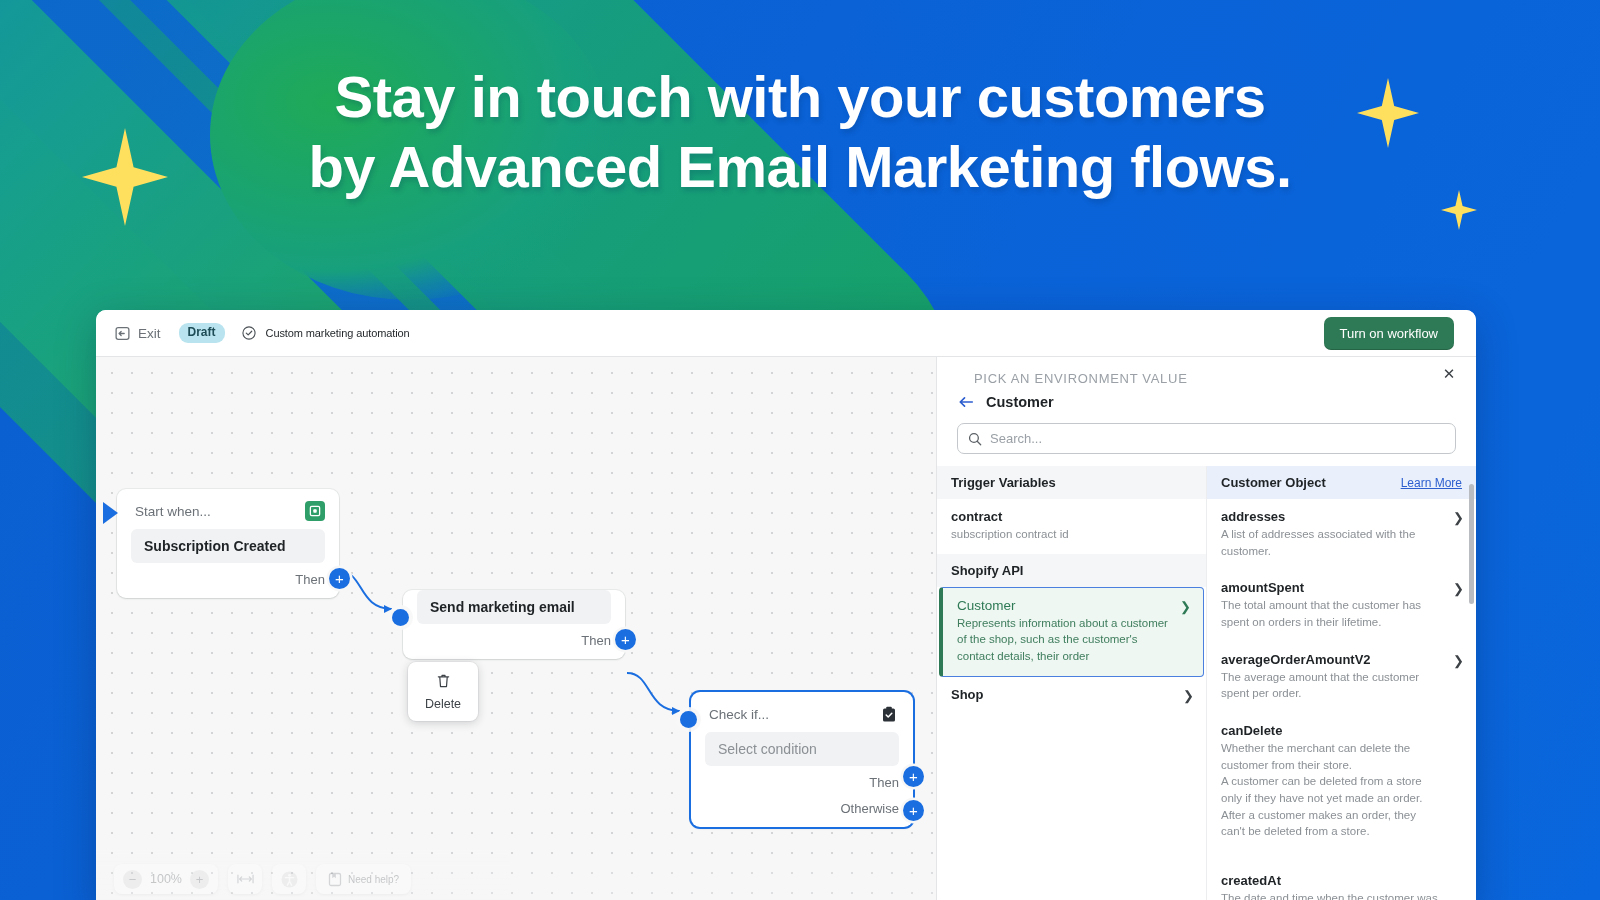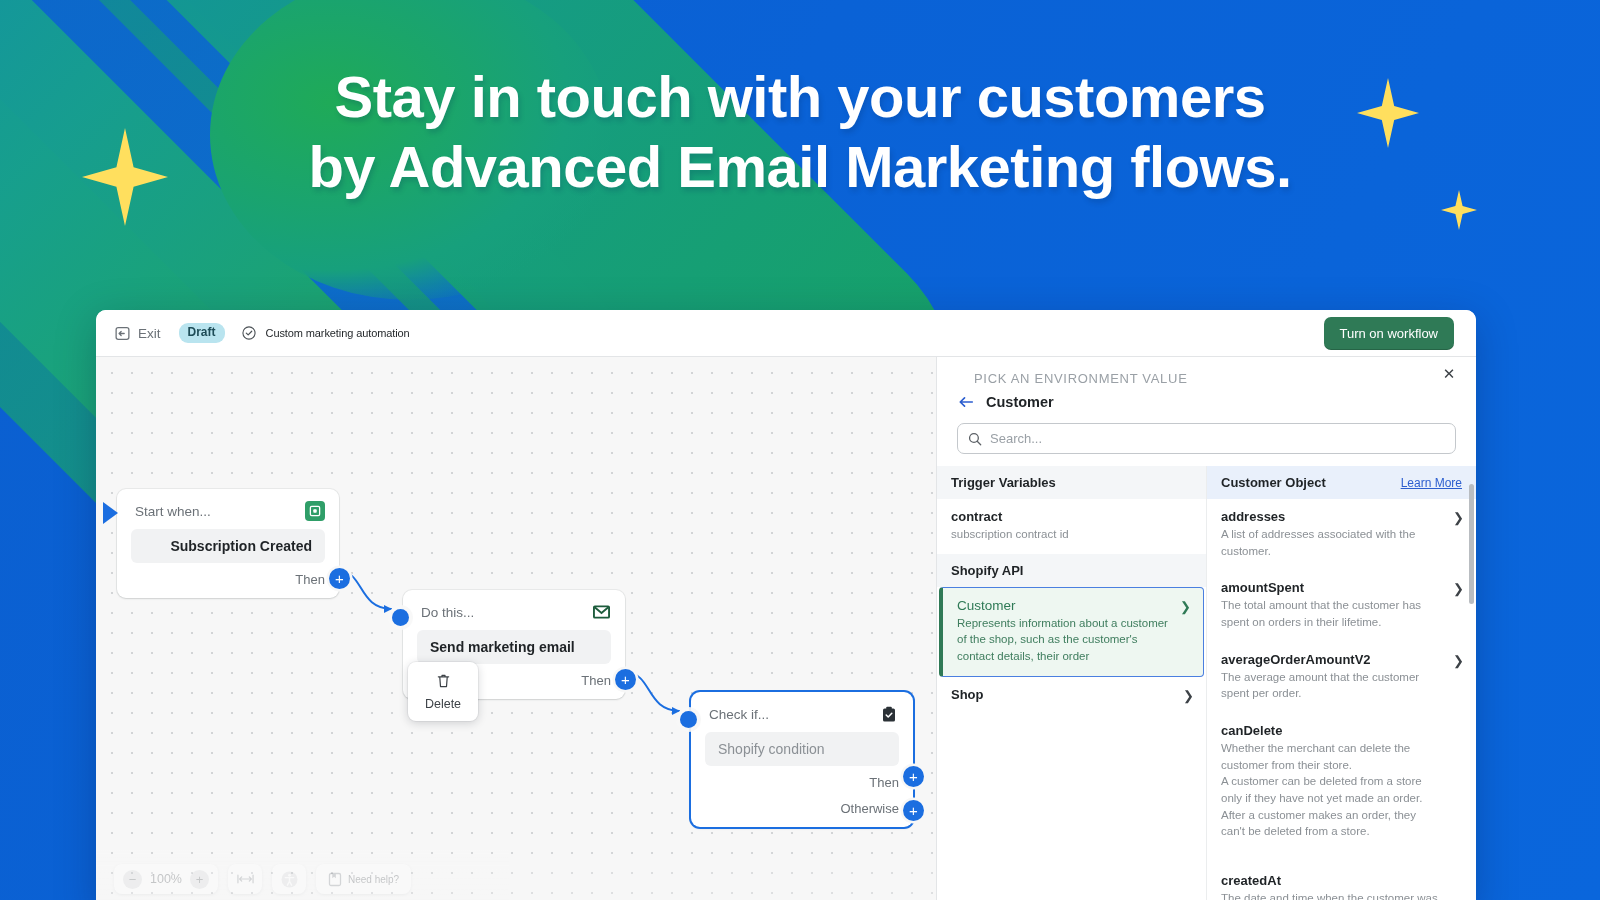--- a/index.html
+++ b/index.html
@@ -214,21 +214,21 @@
   }
   .tri-start {
     position: absolute;
     left: -14px; top: 13px;
     width: 0; height: 0;
     border-top: 11px solid transparent;
     border-bottom: 11px solid transparent;
     border-left: 15px solid #1b6ee0;
   }
 
-  #node-start { left: 21px;  top: 132px; width: 222px; text-align: right; }
+  #node-start { left: 21px;  top: 132px; width: 222px; }
   #node-do    { left: 307px; top: 233px; width: 222px; }
   #node-check { left: 595px; top: 335px; width: 222px;
                 box-shadow: 0 0 0 2px #1b6ee0, 0 1px 3px rgba(22,29,37,.2); }
 
   .ctx-menu {
     position: absolute;
     left: 312px; top: 305px;
     width: 70px;
     background: #fff;
     border-radius: 8px;
@@ -455,29 +455,20 @@
         </div>
         <div class="node-field">Subscription Created</div>
         <div class="node-foot">
           <span>Then</span>
         </div>
         <div class="plus" style="right:-11px; bottom:9px;">+</div>
       </div>
 
       <div class="node" id="node-do">
         <div class="in-dot"></div>
-        <div class="node-head">
-          <span class="ttl">Do this...</span>
-          <span class="node-ico">
-            <svg width="17" height="14" viewBox="0 0 18 14">
-              <rect x="1" y="1" width="16" height="12" rx="1" fill="none" stroke="#1d5c3c" stroke-width="2"></rect>
-              <path d="M1.8 2 9 8 16.2 2" fill="none" stroke="#1d5c3c" stroke-width="2"></path>
-            </svg>
-          </span>
-        </div>
         <div class="node-field">Send marketing email</div>
         <div class="node-foot">
           <span>Then</span>
         </div>
         <div class="plus" style="right:-11px; bottom:9px;">+</div>
       </div>
 
       <div class="ctx-menu">
         <svg width="15" height="16" viewBox="0 0 16 17">
           <path d="M2.5 4h11M6.4 4V2.6h3.2V4M4 4l.8 10.4h6.4L12 4" fill="none" stroke="#3d4247" stroke-width="1.3" stroke-linecap="round" stroke-linejoin="round"></path>
@@ -490,21 +481,21 @@
         <div class="node-head">
           <span class="ttl">Check if...</span>
           <span class="node-ico">
             <svg width="16" height="17" viewBox="0 0 16 17">
               <rect x="2" y="2.6" width="12" height="13" rx="1.6" fill="#2b3136"></rect>
               <rect x="5.2" y="0.8" width="5.6" height="3" rx="1" fill="#2b3136"></rect>
               <path d="M5.2 9l2 2 3.6-3.8" fill="none" stroke="#fff" stroke-width="1.5" stroke-linecap="round" stroke-linejoin="round"></path>
             </svg>
           </span>
         </div>
-        <div class="node-field placeholder">Shopify condition</div>
+        <div class="node-field placeholder">Select condition</div>
         <div class="node-foot">
           <span>Then</span>
         </div>
         <div class="node-foot" style="padding-top:0;">
           <span>Otherwise</span>
         </div>
         <div class="plus" style="right:-11px; top:74px;">+</div>
         <div class="plus" style="right:-11px; top:108px;">+</div>
       </div>
 

